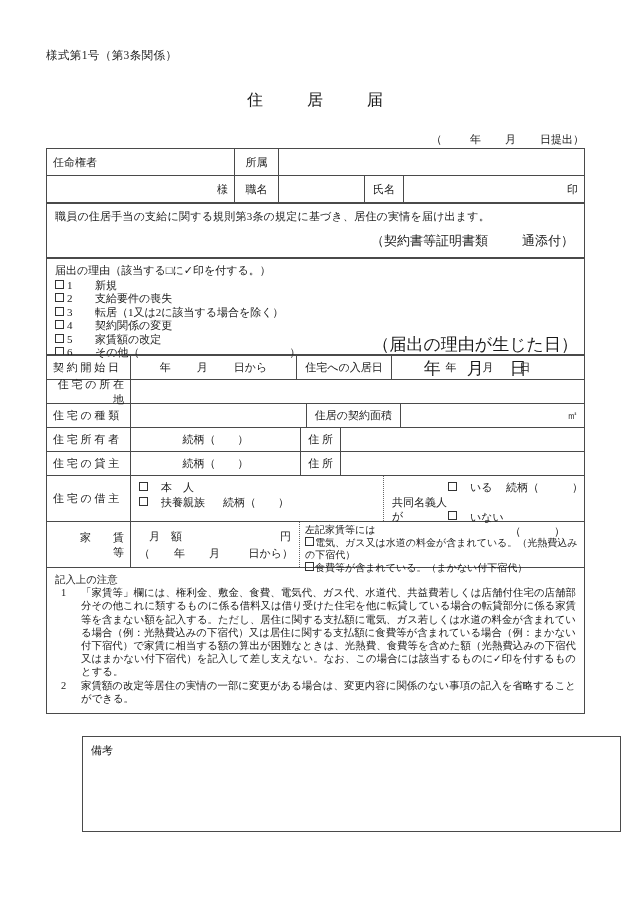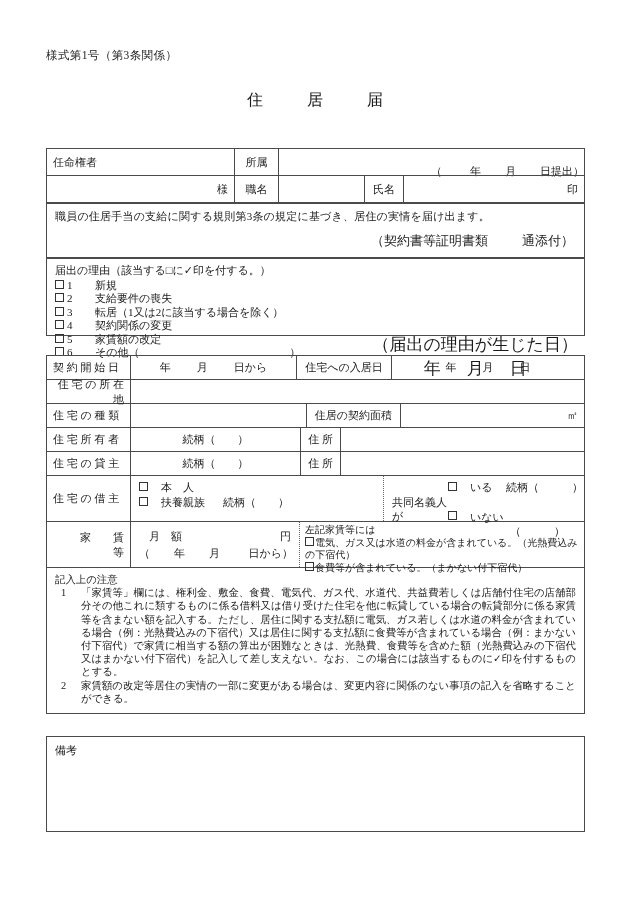--- a/index.html
+++ b/index.html
@@ -40,21 +40,20 @@
     font-size: 16px;
     letter-spacing: 14px;
     text-indent: 14px;
   }
   .submit-date {
     position: absolute;
     right: 46px;
     top: 132px;
     font-size: 11px;
     white-space: nowrap;
-    margin-top: 32px;
   }
   .submit-date .sp { display: inline-block; width: 28px; }
   .submit-date .sp2 { display: inline-block; width: 24px; }
 
   
   .frame {
     position: absolute;
     left: 46px;
     width: 539px;
     box-sizing: border-box;
@@ -97,21 +96,21 @@
     letter-spacing: 0.2px;
   }
   .stmt-sub {
     font-size: 13px;
     text-align: right;
     padding: 8px 10px 0 0;
   }
   .stmt-sub .gap { display: inline-block; width: 34px; }
 
   
-  #block-reason { top: 258px; height: 78px; }
+  #block-reason { top: 258px; height: 97px; }
   .reason-head {
     font-size: 11px;
     padding: 4px 0 1px 8px;
   }
   .reason-list {
     position: relative;
     padding: 0 0 0 8px;
   }
   .reason-item {
     font-size: 11px;
@@ -219,20 +218,21 @@
   .notes-title { margin-bottom: 0px; }
   .note-item { display: flex; }
   .note-item .nnum { width: 26px; flex: none; text-indent: 6px; }
   .note-item .nbody { flex: 1; text-align: justify; }
 
   
   #block-remarks {
     top: 736px;
     height: 96px;
     border: 1px solid #4a4a4a;
+    margin-left: 36px;
   }
   .remarks-label {
     font-size: 11px;
     padding: 6px 0 0 8px;
   }
 </style>
 </head>
 <body>
 
 <div class="page">

